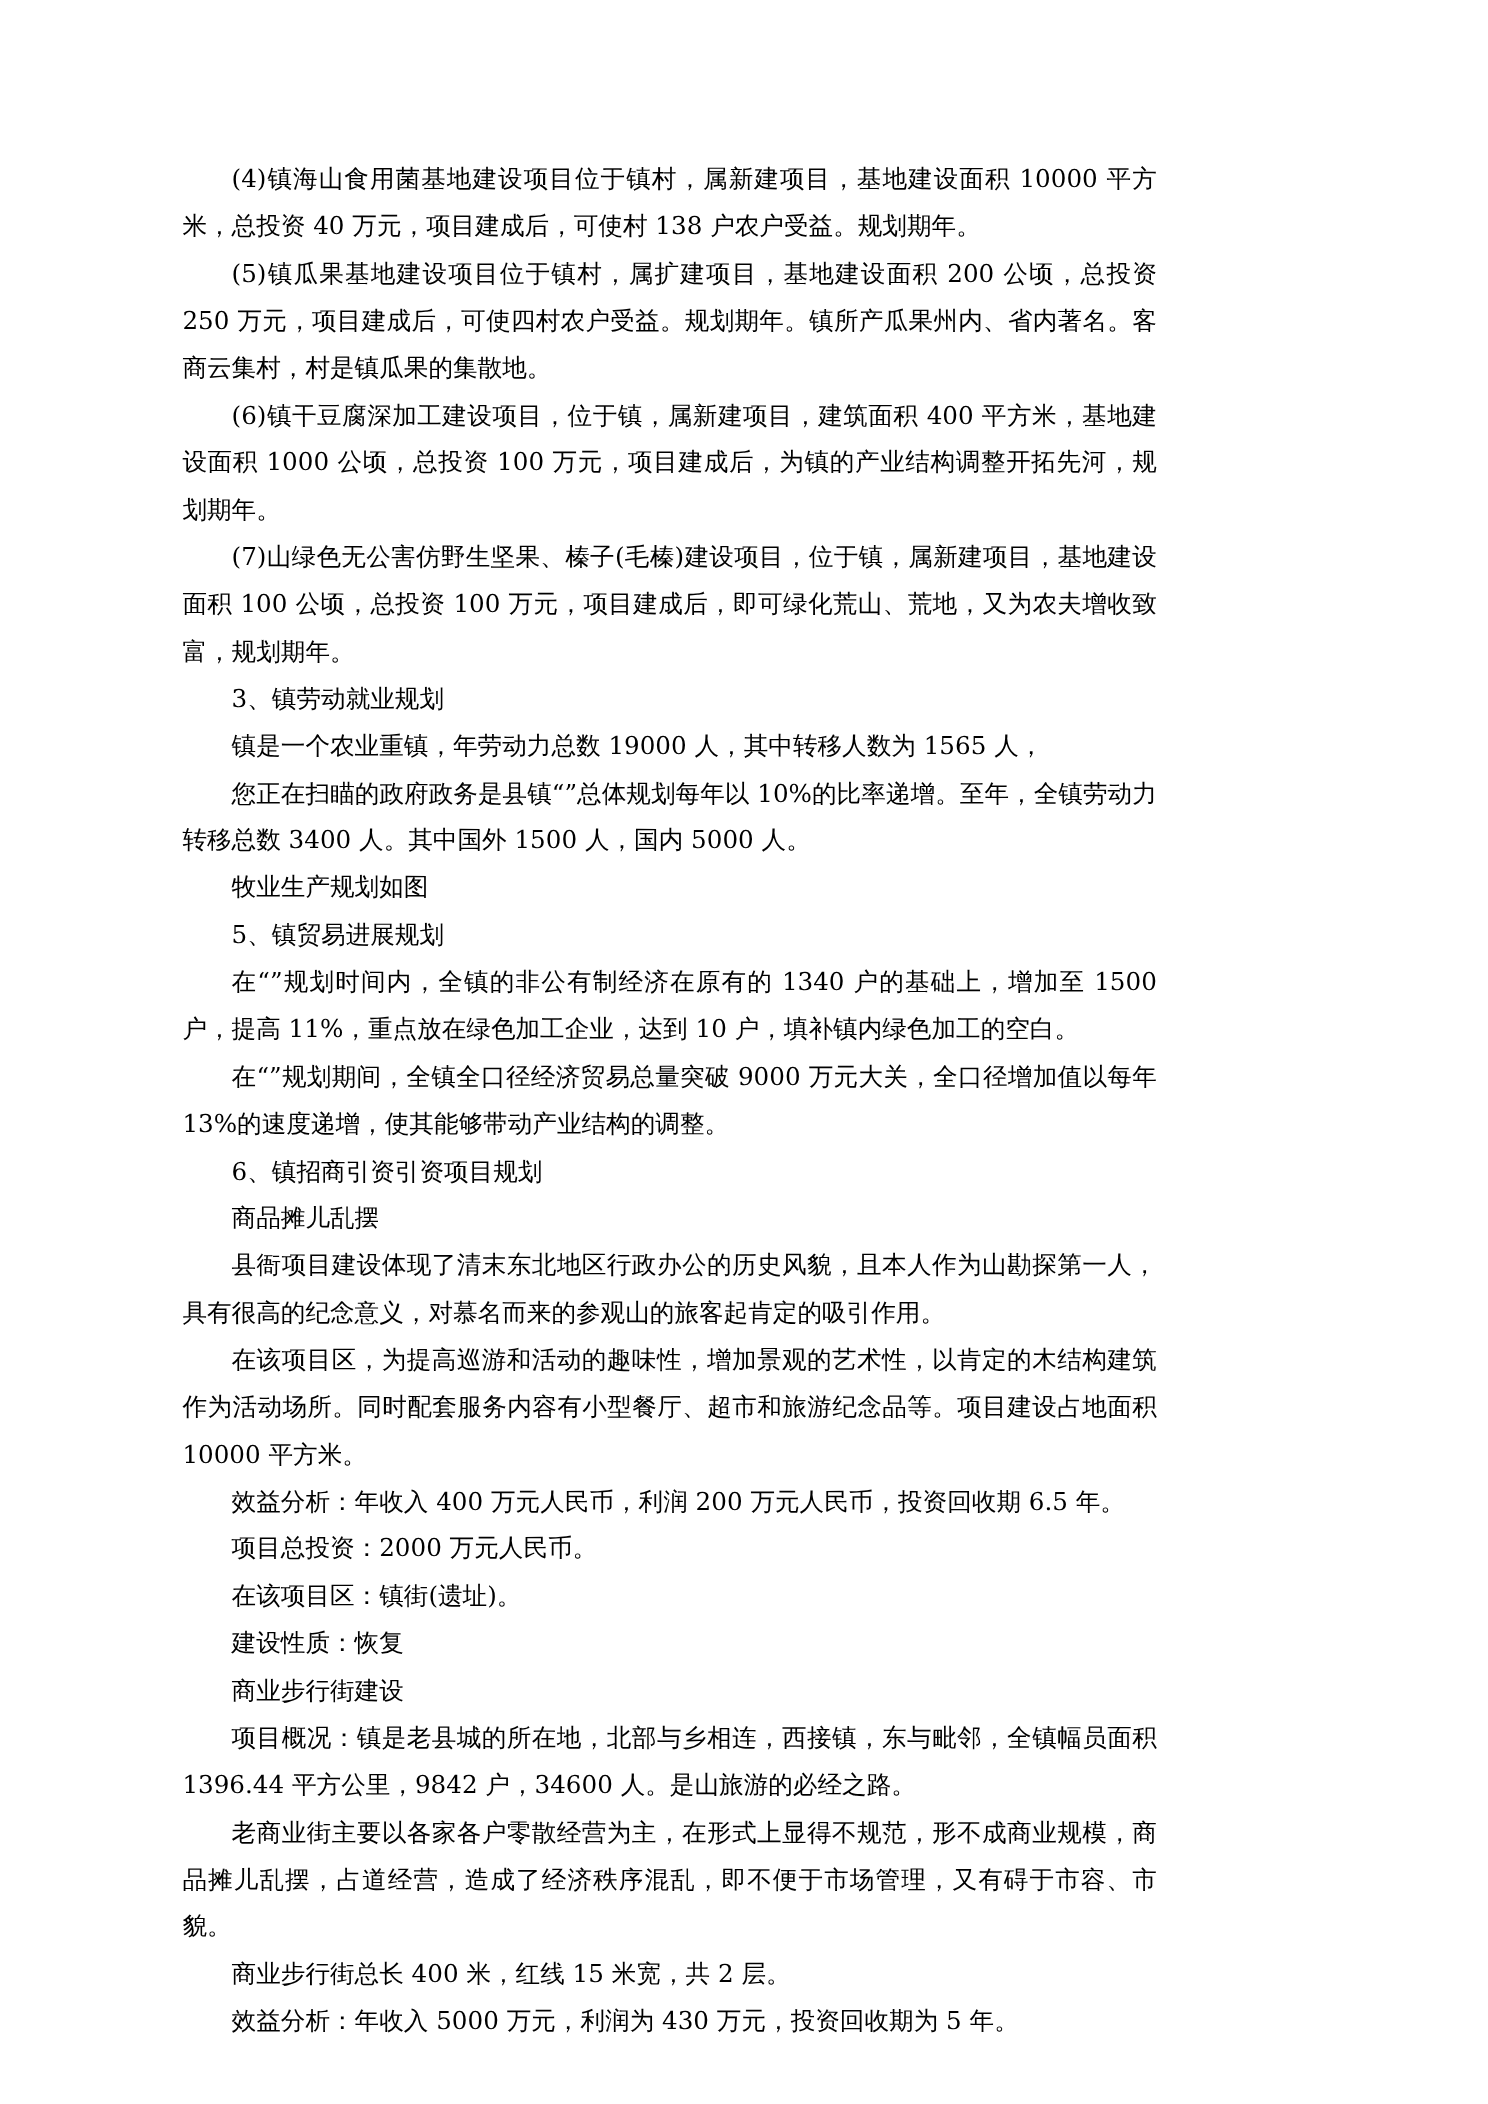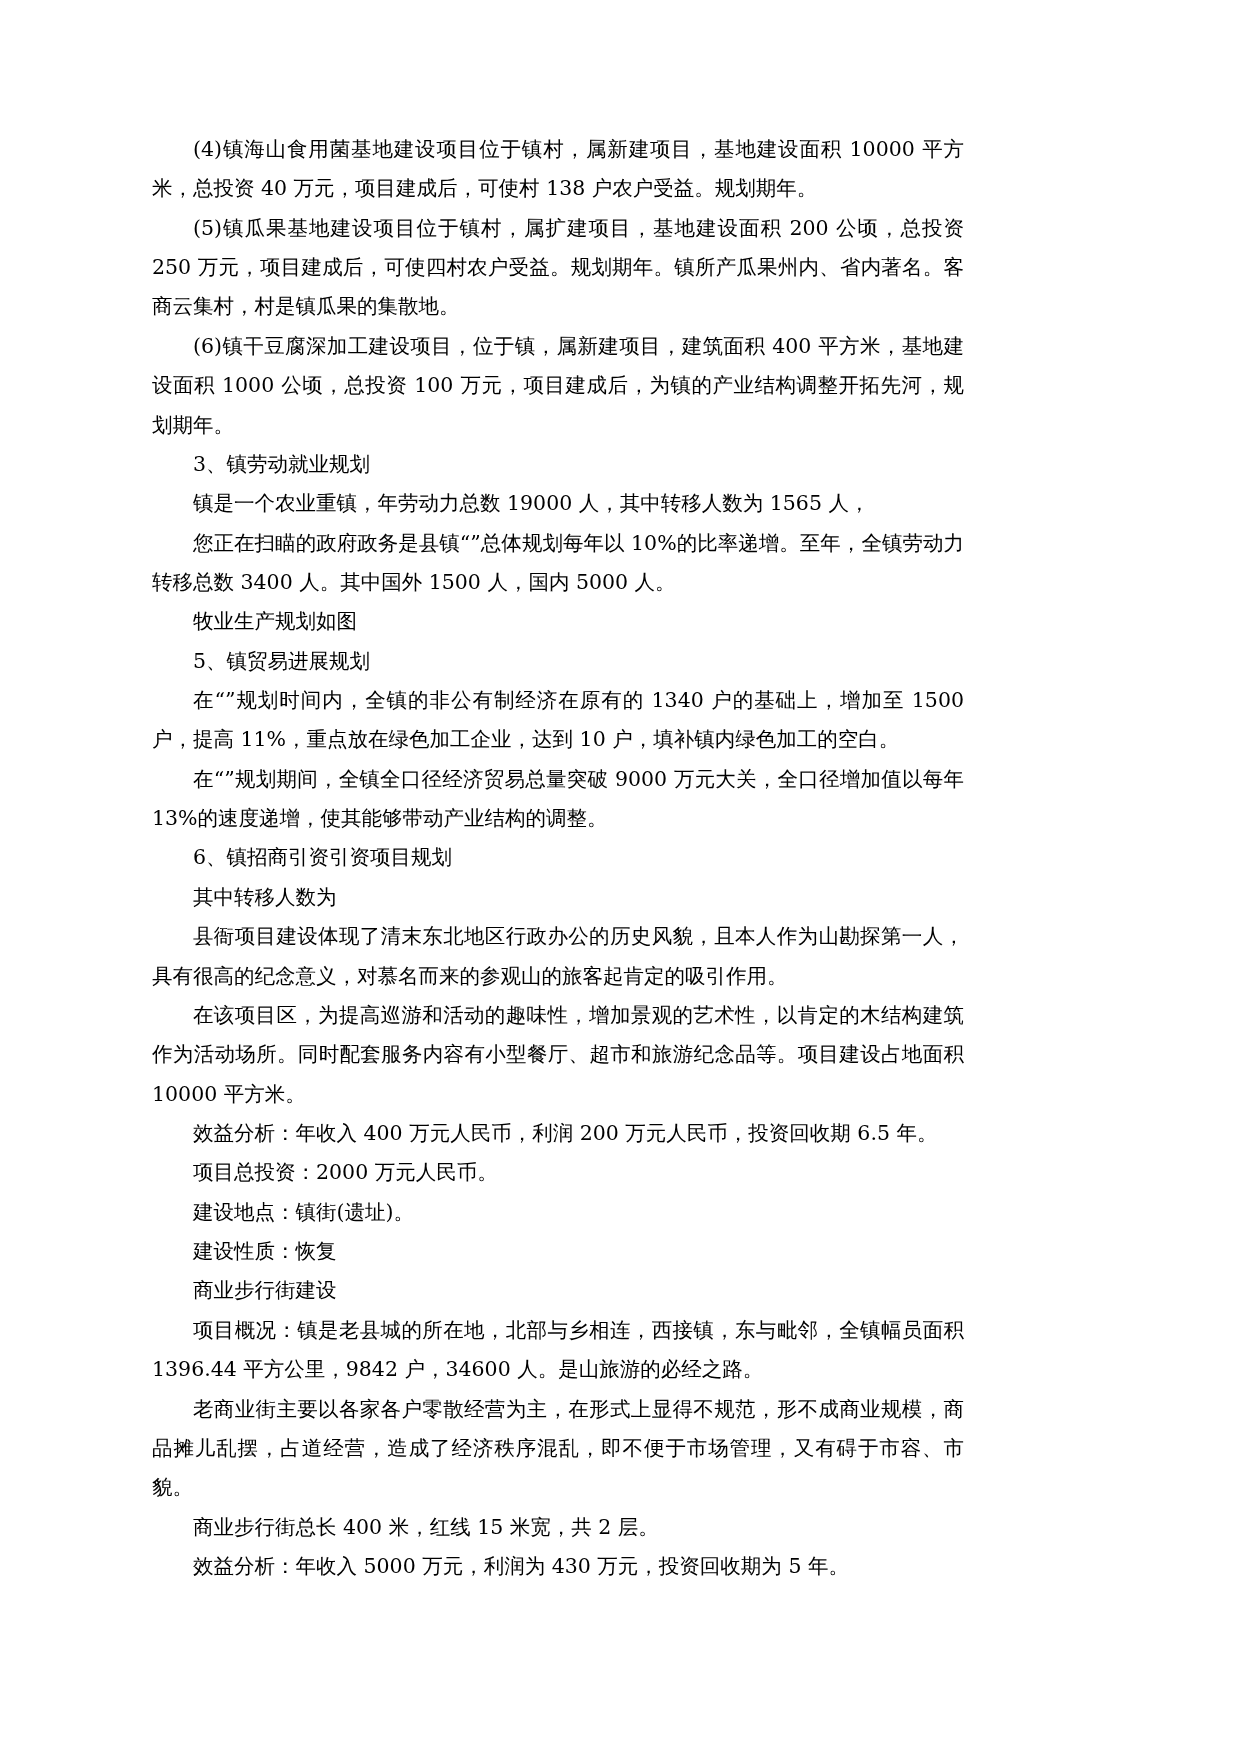--- a/index.html
+++ b/index.html
@@ -31,34 +31,35 @@
   }
 </style>
 </head>
 <body>
 
 <div class="page">
   <div class="doc-body">
     <p>(4)镇海山食用菌基地建设项目位于镇村，属新建项目，基地建设面积 10000 平方米，总投资 40 万元，项目建成后，可使村 138 户农户受益。规划期年。</p>
     <p>(5)镇瓜果基地建设项目位于镇村，属扩建项目，基地建设面积 200 公顷，总投资 250 万元，项目建成后，可使四村农户受益。规划期年。镇所产瓜果州内、省内著名。客商云集村，村是镇瓜果的集散地。</p>
     <p>(6)镇干豆腐深加工建设项目，位于镇，属新建项目，建筑面积 400 平方米，基地建设面积 1000 公顷，总投资 100 万元，项目建成后，为镇的产业结构调整开拓先河，规划期年。</p>
+    <p>(7)山绿色无公害仿野生坚果、榛子(毛榛)建设项目，位于镇，属新建项目，基地建设面积 100 公顷，总投资 100 万元，项目建成后，即可绿化荒山、荒地，又为农夫增收致富，规划期年。</p>
     <p>3、镇劳动就业规划</p>
     <p>镇是一个农业重镇，年劳动力总数 19000 人，其中转移人数为 1565 人，</p>
     <p>您正在扫瞄的政府政务是县镇“”总体规划每年以 10%的比率递增。至年，全镇劳动力转移总数 3400 人。其中国外 1500 人，国内 5000 人。</p>
     <p>牧业生产规划如图</p>
     <p>5、镇贸易进展规划</p>
     <p>在“”规划时间内，全镇的非公有制经济在原有的 1340 户的基础上，增加至 1500 户，提高 11%，重点放在绿色加工企业，达到 10 户，填补镇内绿色加工的空白。</p>
     <p>在“”规划期间，全镇全口径经济贸易总量突破 9000 万元大关，全口径增加值以每年 13%的速度递增，使其能够带动产业结构的调整。</p>
     <p>6、镇招商引资引资项目规划</p>
-    <p>其中转移人数为</p>
+    <p>商品摊儿乱摆</p>
     <p>县衙项目建设体现了清末东北地区行政办公的历史风貌，且本人作为山勘探第一人，具有很高的纪念意义，对慕名而来的参观山的旅客起肯定的吸引作用。</p>
     <p>在该项目区，为提高巡游和活动的趣味性，增加景观的艺术性，以肯定的木结构建筑作为活动场所。同时配套服务内容有小型餐厅、超市和旅游纪念品等。项目建设占地面积 10000 平方米。</p>
     <p>效益分析：年收入 400 万元人民币，利润 200 万元人民币，投资回收期 6.5 年。</p>
     <p>项目总投资：2000 万元人民币。</p>
-    <p>建设地点：镇街(遗址)。</p>
+    <p>在该项目区：镇街(遗址)。</p>
     <p>建设性质：恢复</p>
     <p>商业步行街建设</p>
     <p>项目概况：镇是老县城的所在地，北部与乡相连，西接镇，东与毗邻，全镇幅员面积 1396.44 平方公里，9842 户，34600 人。是山旅游的必经之路。</p>
     <p>老商业街主要以各家各户零散经营为主，在形式上显得不规范，形不成商业规模，商品摊儿乱摆，占道经营，造成了经济秩序混乱，即不便于市场管理，又有碍于市容、市貌。</p>
     <p>商业步行街总长 400 米，红线 15 米宽，共 2 层。</p>
     <p>效益分析：年收入 5000 万元，利润为 430 万元，投资回收期为 5 年。</p>
   </div>
 </div>
 
 </body></html>

